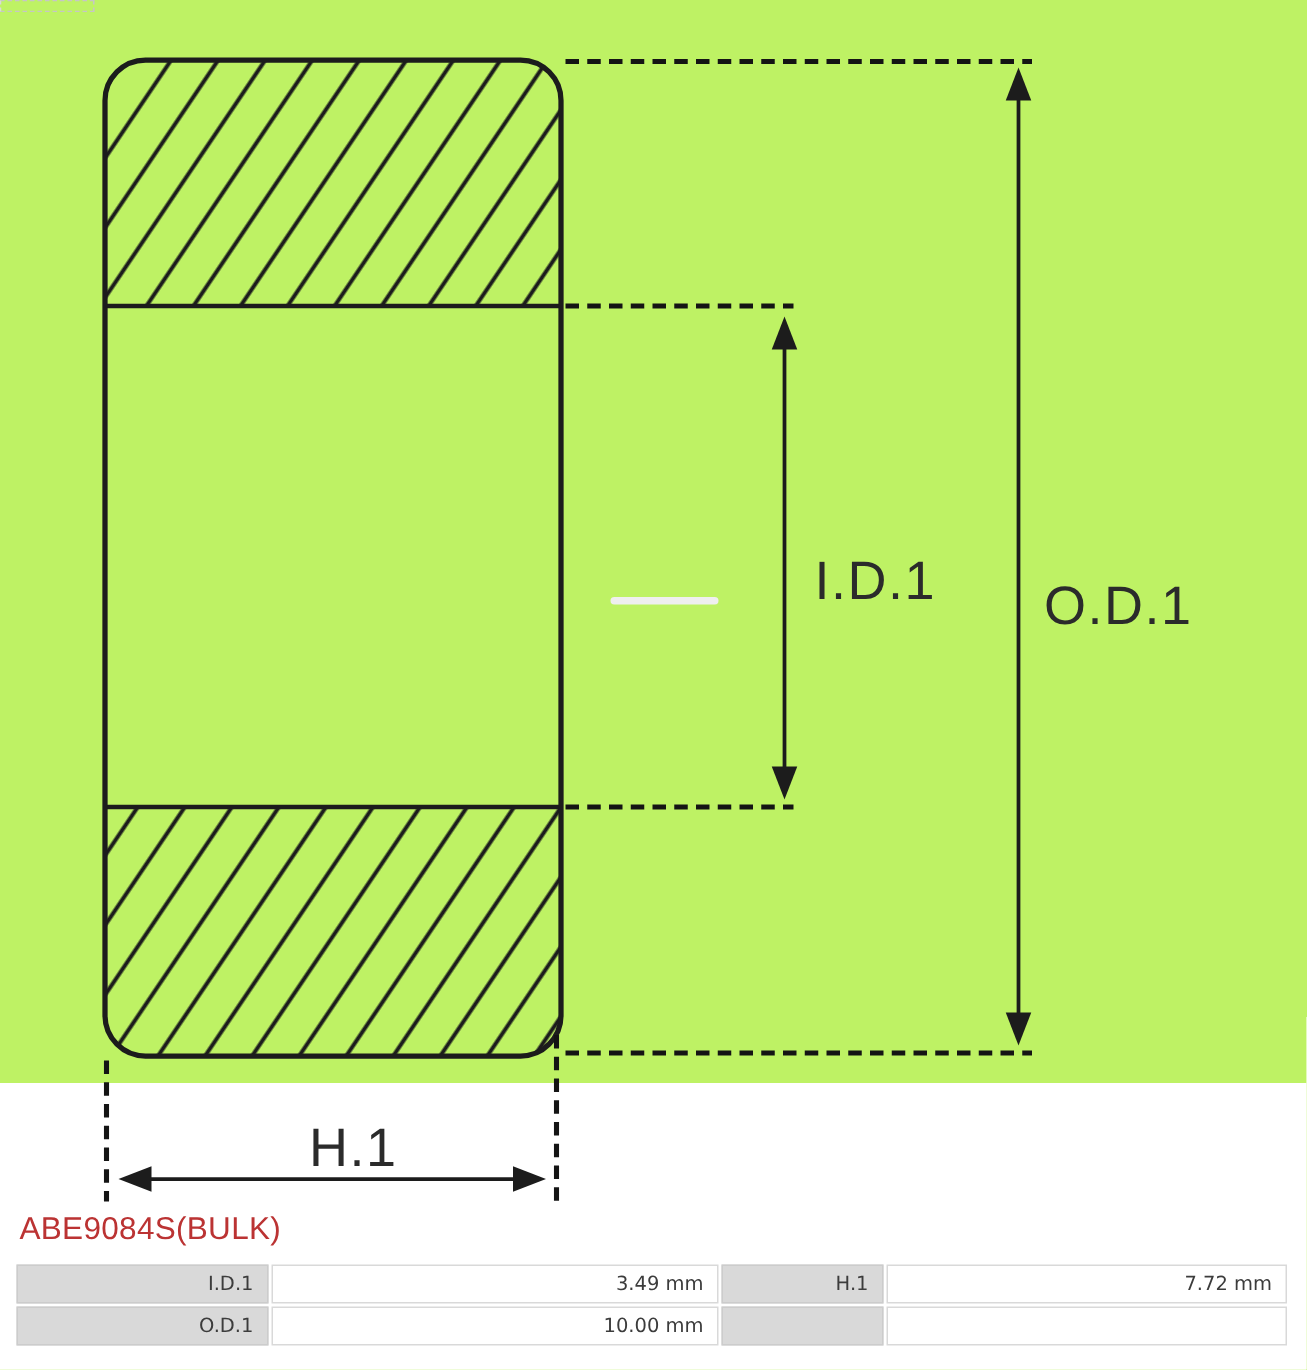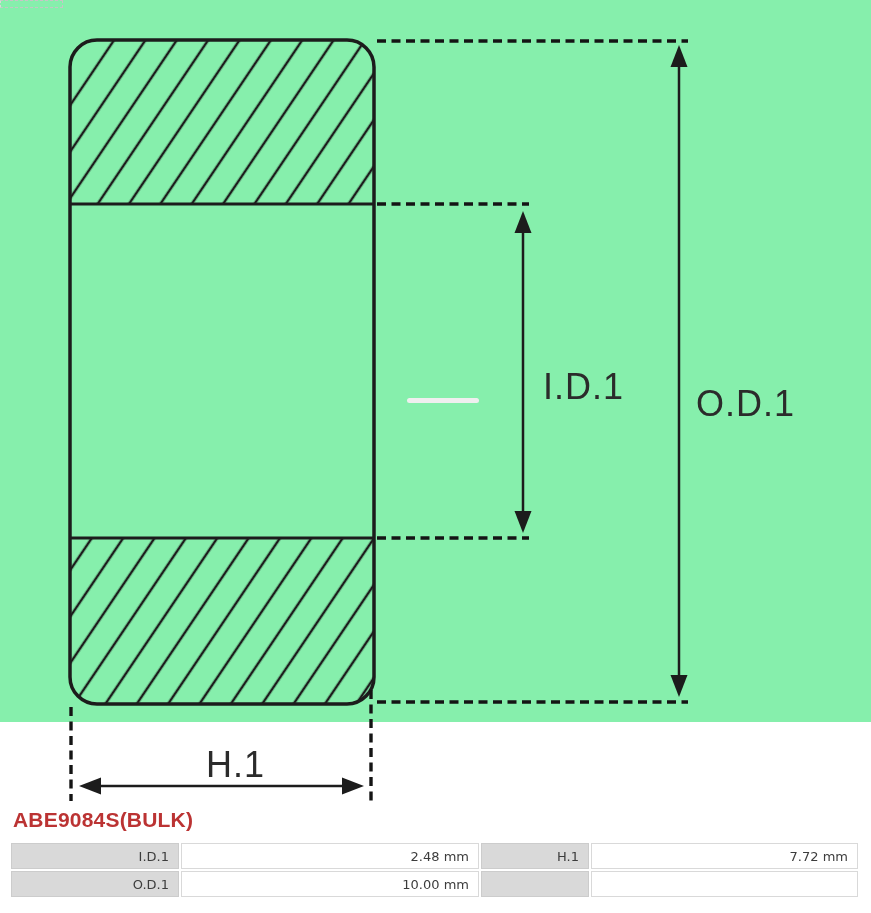--- a/index.html
+++ b/index.html
@@ -9,21 +9,21 @@
     width: 871px;
     height: 913px;
     font-family: "Liberation Sans", sans-serif;
     overflow: hidden;
     position: relative;
   }
   .stage {
     position: relative;
     width: 871px;
     height: 722px;
-    background: #86efac;
+    background: #bef264;
   }
   .corner-artifact {
     position: absolute;
     left: 0;
     top: 0;
     width: 63px;
     height: 8px;
     border: 1px dashed #c6c6c6;
     border-left-color: #d9d9d9;
     box-sizing: border-box;
@@ -37,21 +37,21 @@
     font-family: "Liberation Sans", sans-serif;
     font-weight: 400;
     fill: #2b2b2b;
     letter-spacing: 1px;
   }
   .part-title {
     position: absolute;
     left: 13px;
     top: 808px;
     font-size: 21px;
-    font-weight: bold;
+    font-weight: normal;
     color: #bb3333;
     letter-spacing: 0.2px;
     white-space: nowrap;
     text-align: center;
   }
   .dims-table {
     position: absolute;
     left: 9px;
     top: 841px;
     width: 851px;
@@ -143,21 +143,21 @@
   <table class="dims-table">
     <colgroup>
       <col style="width:168px">
       <col style="width:298px">
       <col style="width:108px">
       <col>
     </colgroup>
     <tbody>
       <tr>
         <td class="lbl">I.D.1</td>
-        <td class="val">2.48 mm</td>
+        <td class="val">3.49 mm</td>
         <td class="lbl">H.1</td>
         <td class="val">7.72 mm</td>
       </tr>
       <tr>
         <td class="lbl">O.D.1</td>
         <td class="val">10.00 mm</td>
         <td class="lbl"></td>
         <td class="val"></td>
       </tr>
     </tbody>

